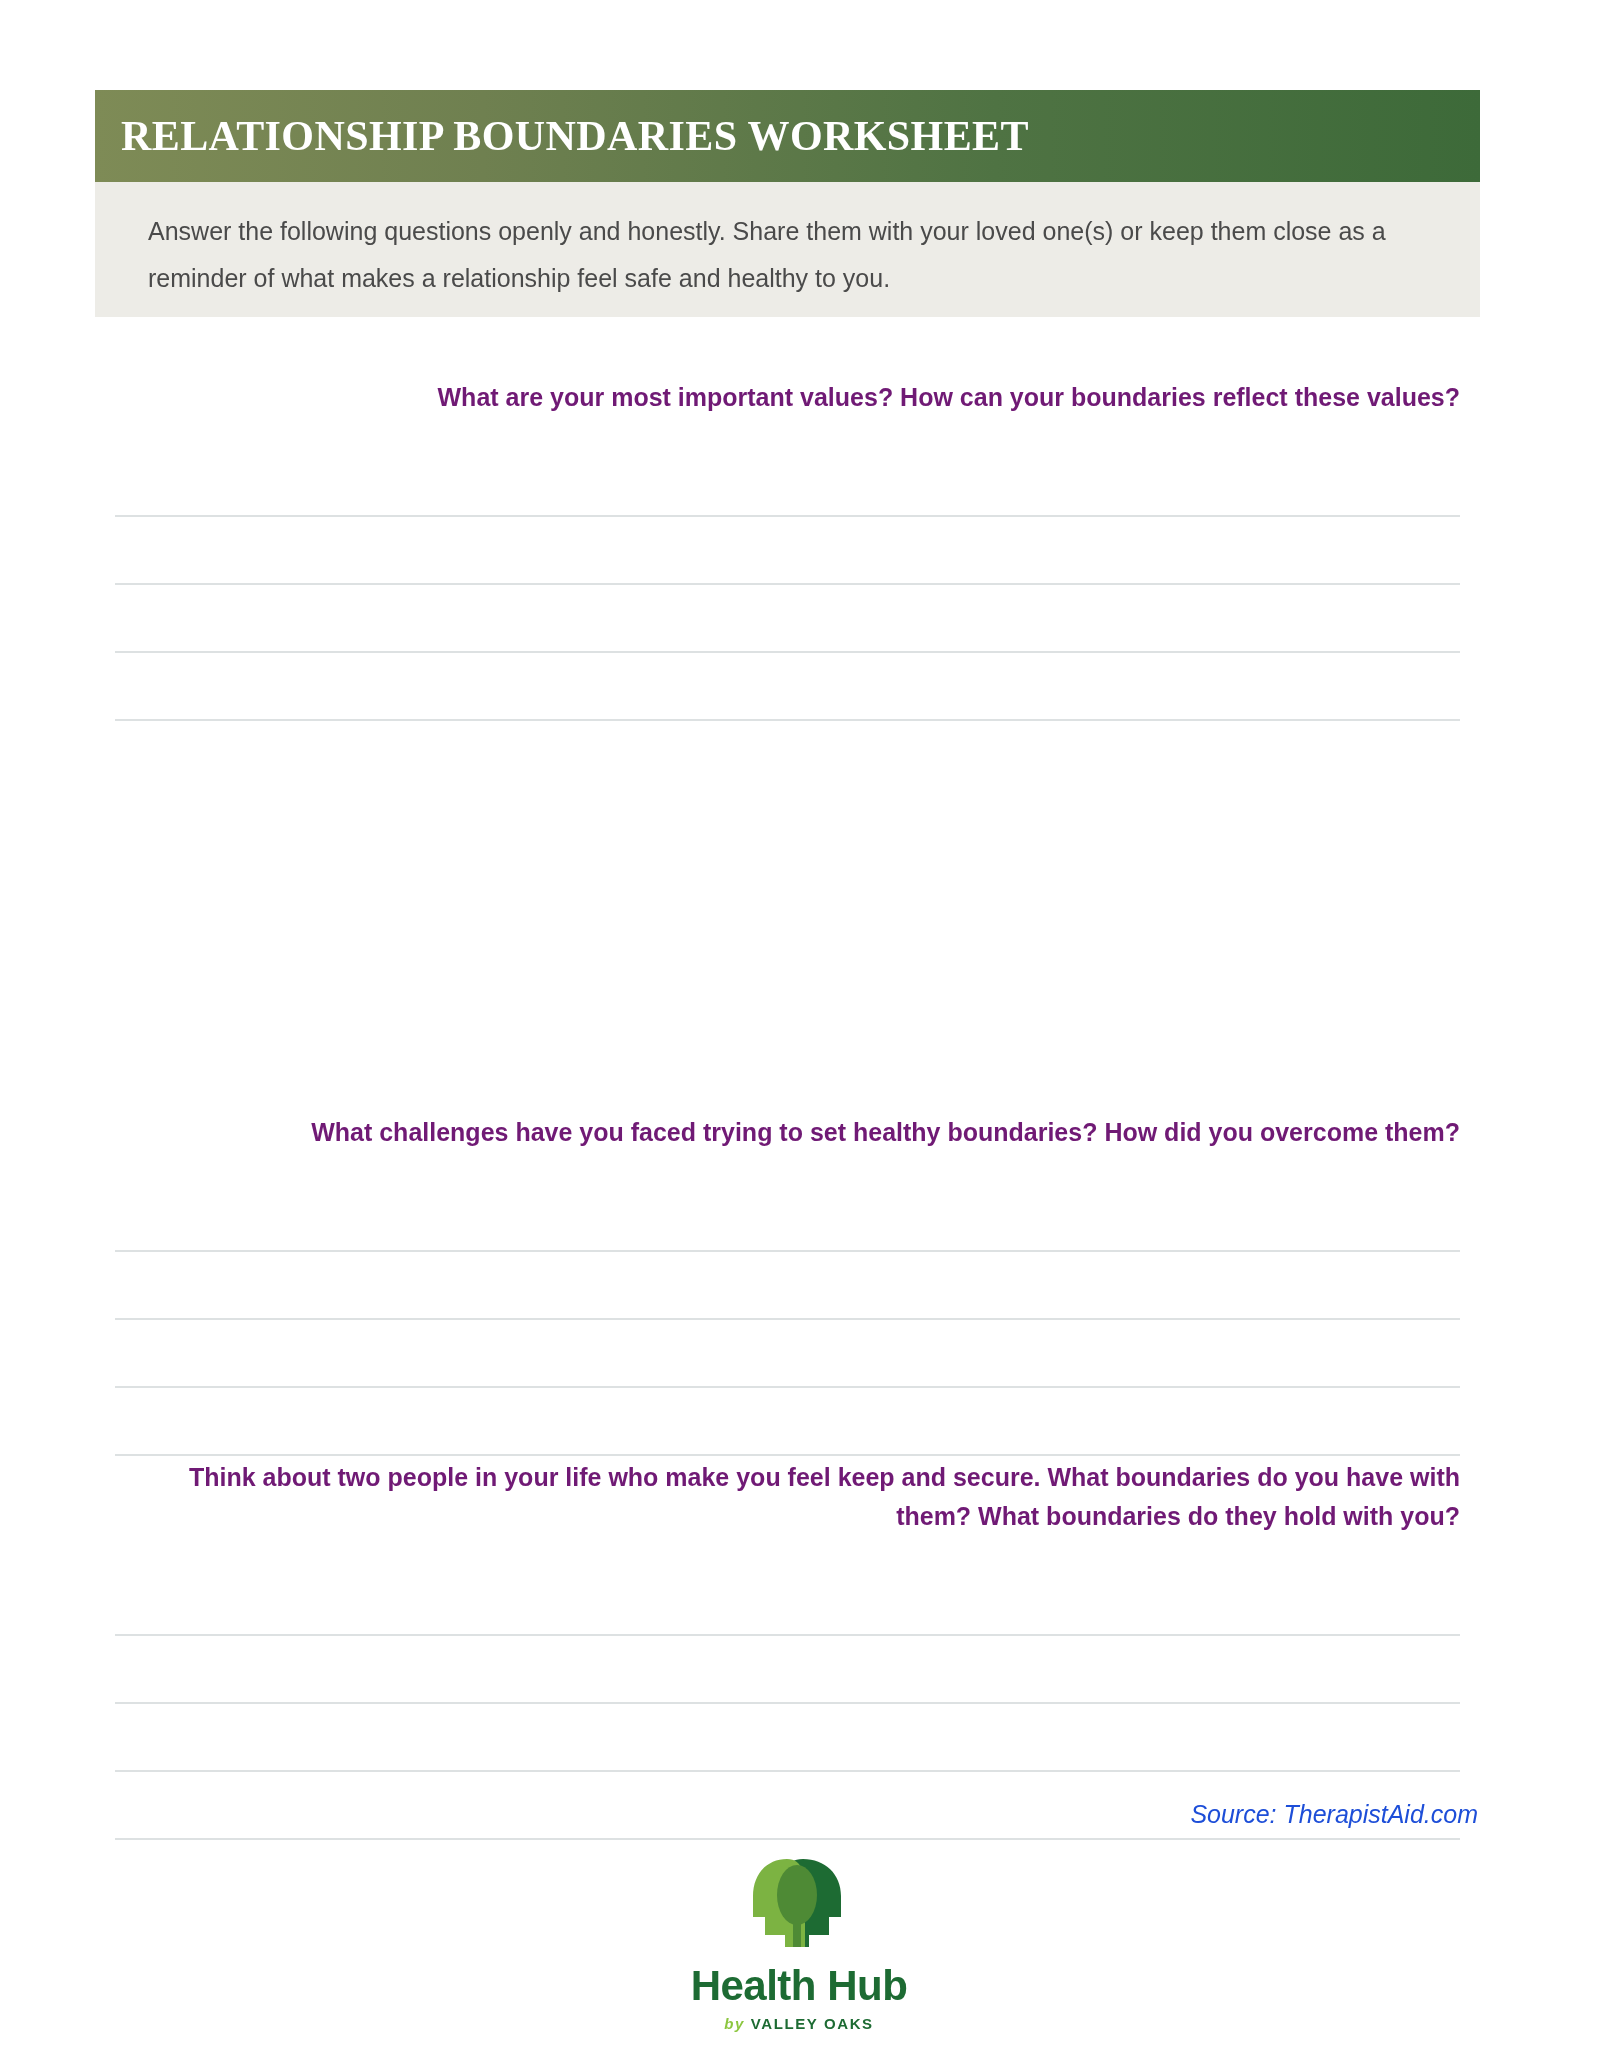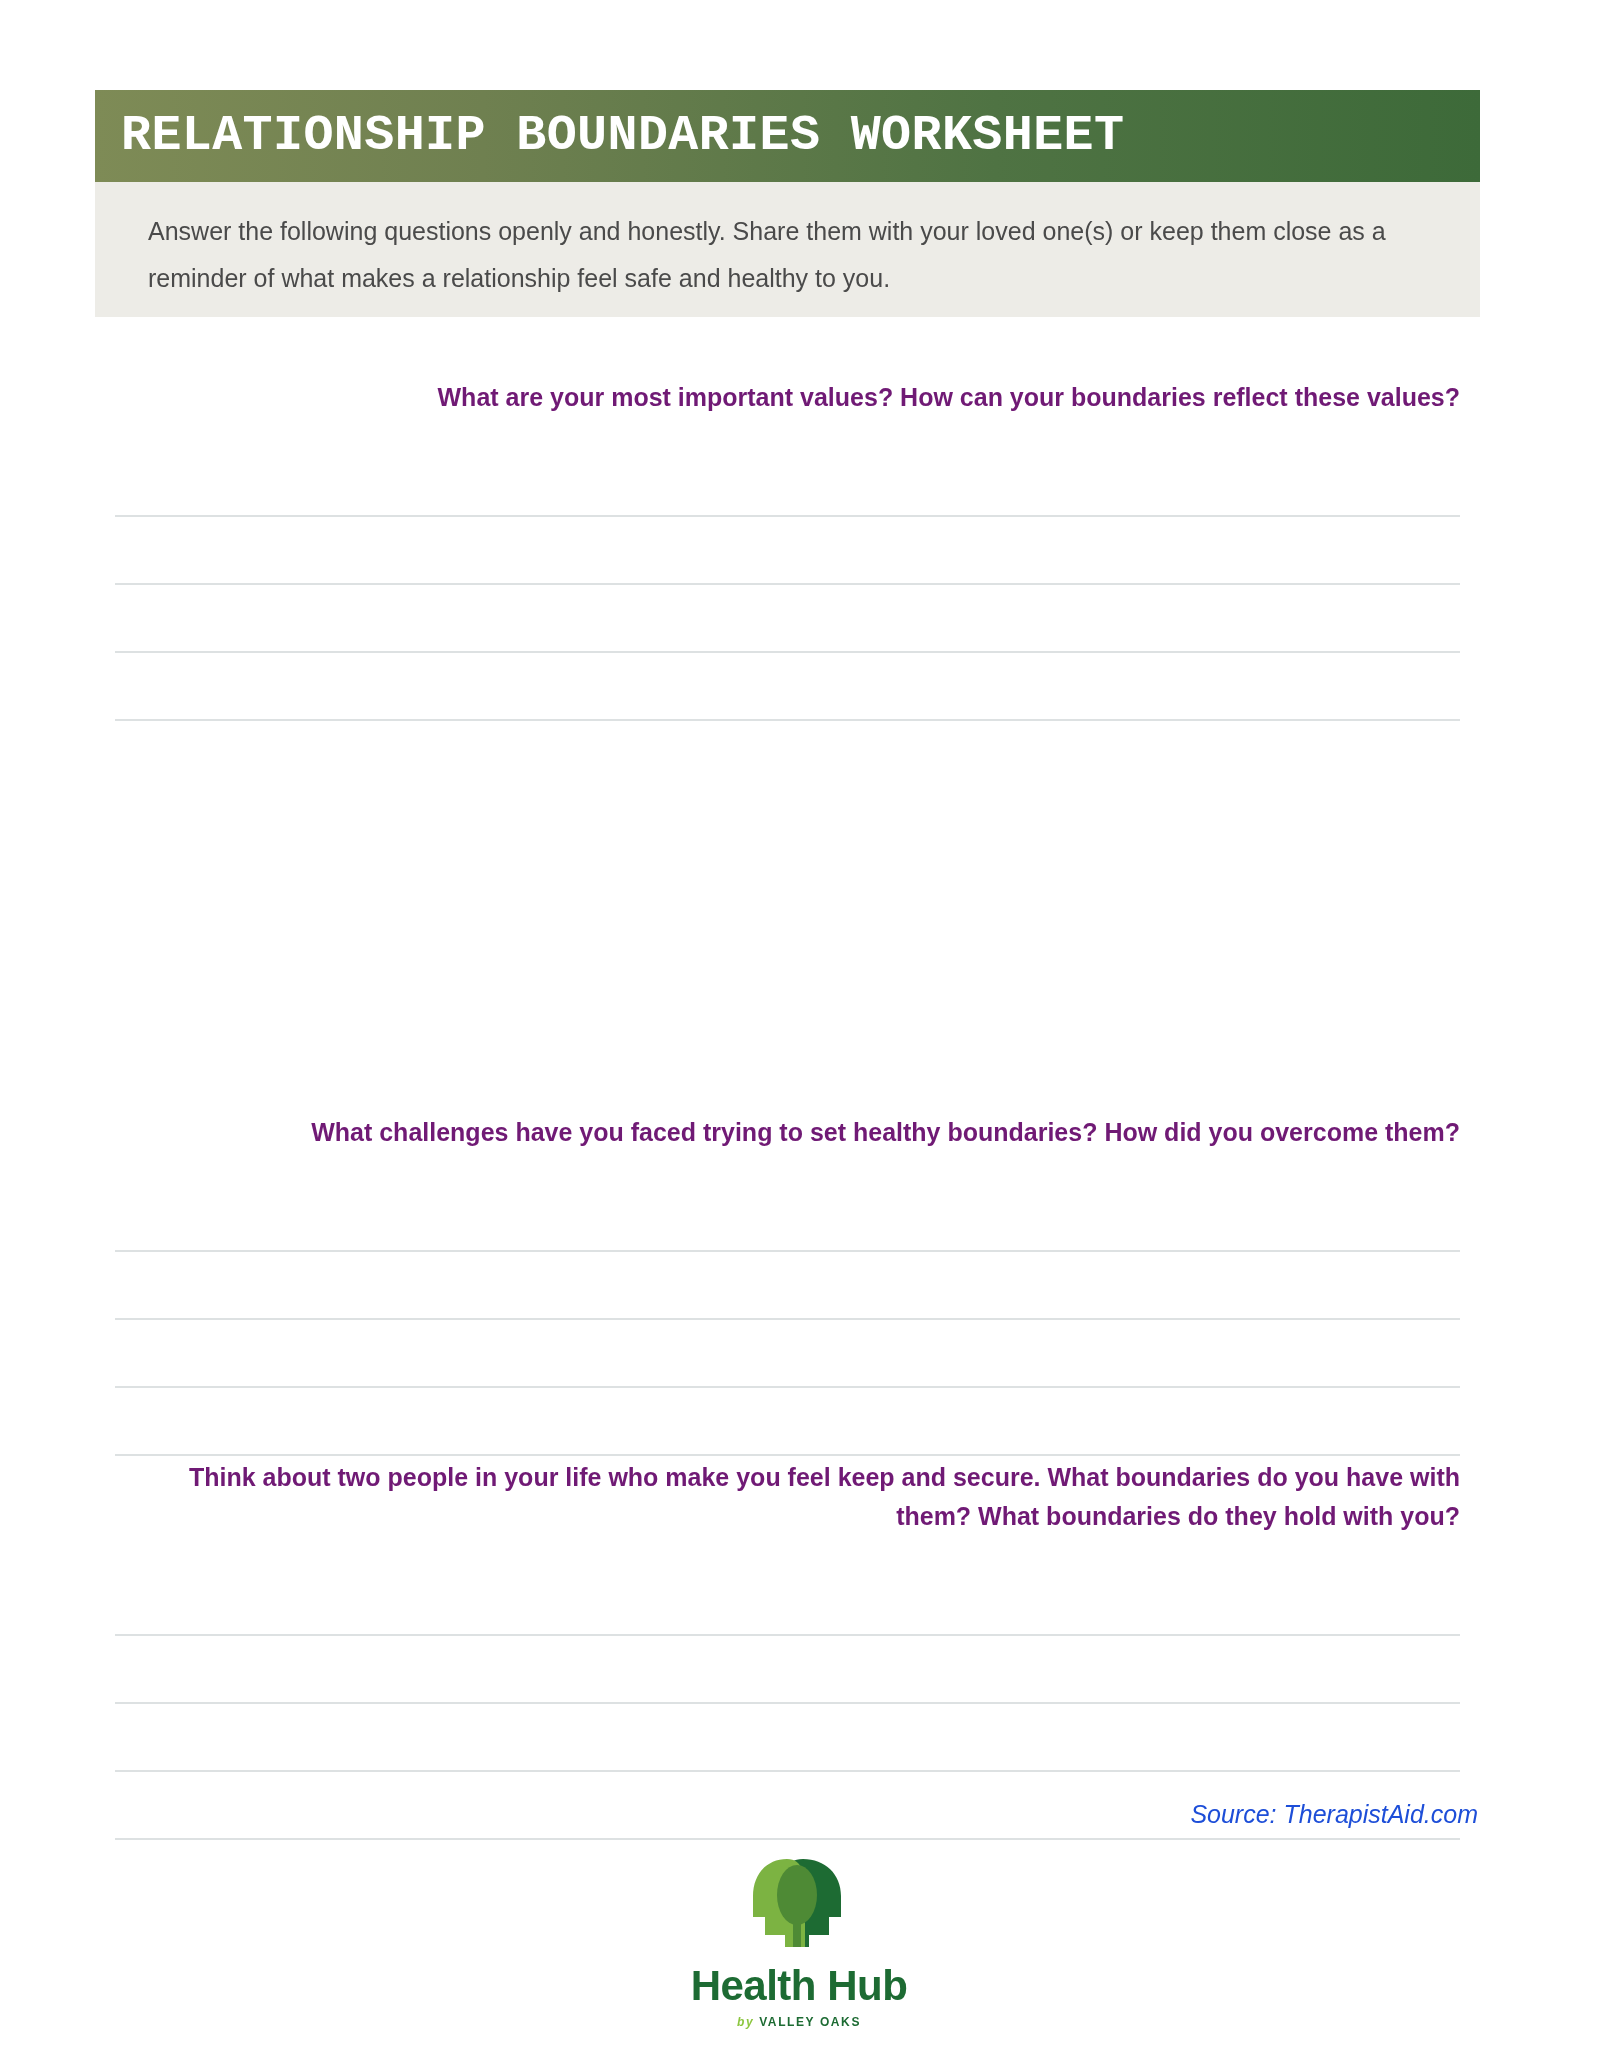--- a/index.html
+++ b/index.html
@@ -32,26 +32,26 @@
     width: 1385px;
     height: 92px;
     background: linear-gradient(to right, #7e8b56 0%, #6f8050 28%, #4f7343 65%, #3d6a39 100%);
     display: flex;
     align-items: center;
     box-sizing: border-box;
     padding-left: 26px;
   }
   .header-title {
     color: #ffffff;
-    font-size: 50px;
+    font-size: 42px;
     font-weight: bold;
     letter-spacing: 0.4px;
     line-height: 1;
     white-space: nowrap;
-    font-family: Liberation Mono, monospace;
+    font-family: Liberation Serif, serif;
   }
 
   
   .intro-block {
     position: absolute;
     left: 95px;
     top: 182px;
     width: 1385px;
     height: 135px;
     background: #edece7;
@@ -129,21 +129,21 @@
   .logo-wordmark {
     margin-top: 14px;
     font-size: 42px;
     font-weight: bold;
     color: #1d6b33;
     letter-spacing: -0.5px;
     line-height: 1;
   }
   .logo-subline {
     margin-top: 9px;
-    font-size: 12px;
+    font-size: 15px;
     letter-spacing: 1.6px;
     line-height: 1;
   }
   .logo-by {
     color: #8cc63f;
     font-style: italic;
     font-weight: bold;
   }
   .logo-valley {
     color: #1d6b33;

